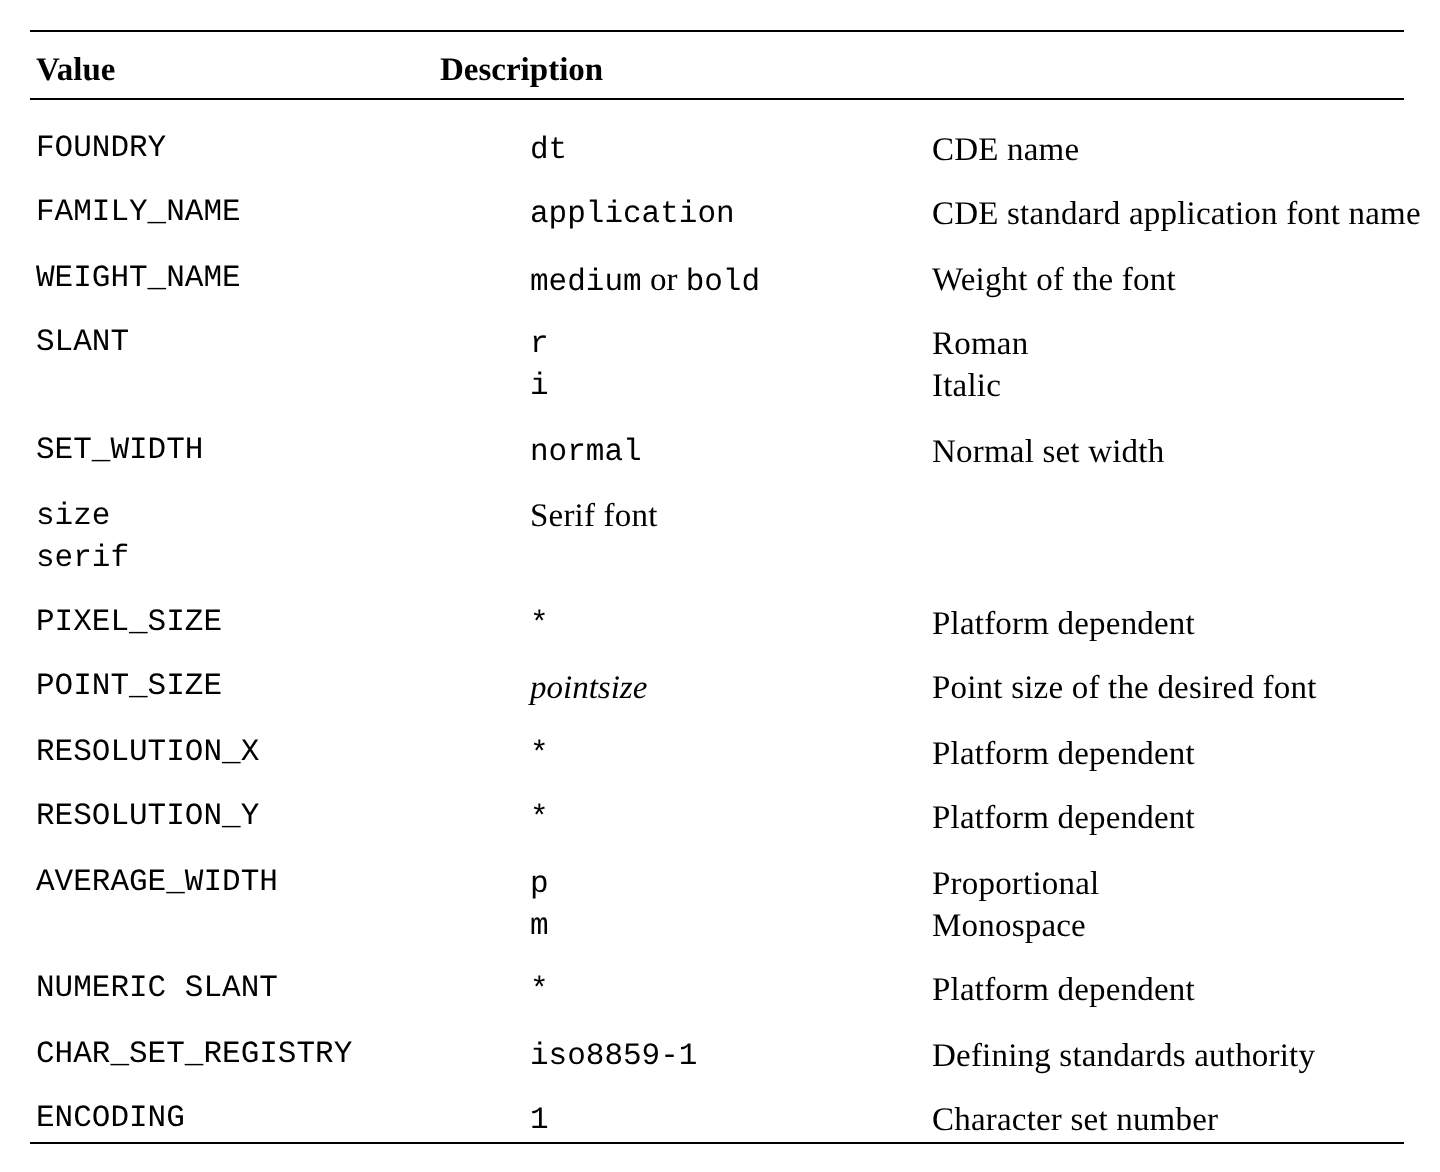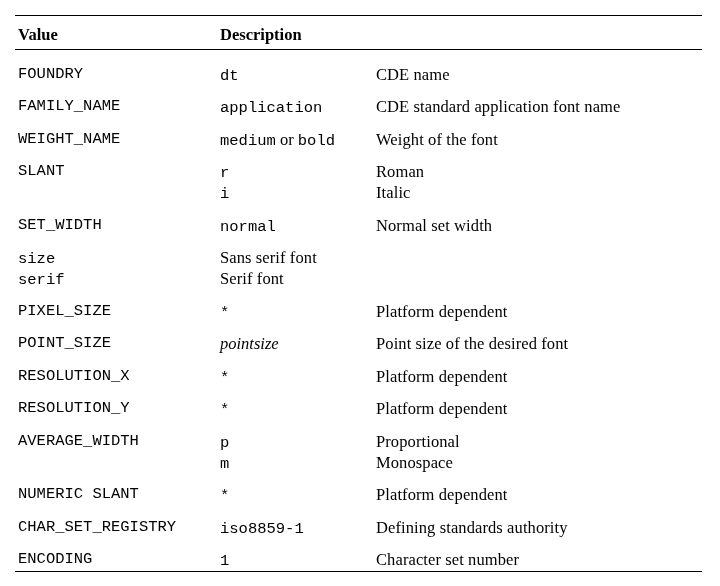--- a/index.html
+++ b/index.html
@@ -33,20 +33,21 @@
     line-height: 21px;
   }
   .rows {
     padding: 2px 0 1px 0;
   }
   .row {
     display: grid;
     grid-template-columns: 202px 156px 1fr;
     margin-top: 11.5px;
     padding-left: 3px;
+    gap: 45px;
   }
   .cell { line-height: 21px; }
   .line { line-height: 21px; height: 21px; white-space: nowrap; }
   .field-cell {
     font-family: "Liberation Mono", monospace;
     font-size: 15.5px;
     white-space: nowrap;
   }
   .seg-code {
     font-family: "Liberation Mono", monospace;
@@ -122,21 +123,20 @@
         <div class="cell description-cell">
           <div class="line">Normal set width</div>
         </div>
       </div>
       <div class="row">
         <div class="cell value-cell">
           <div class="line"><span class="seg-code">size</span></div>
           <div class="line"><span class="seg-code">serif</span></div>
         </div>
         <div class="cell description-cell">
-          <div class="line">Sans serif font</div>
           <div class="line">Serif font</div>
         </div>
       </div>
       <div class="row">
         <div class="cell field-cell">PIXEL_SIZE</div>
         <div class="cell value-cell">
           <div class="line"><span class="seg-code">*</span></div>
         </div>
         <div class="cell description-cell">
           <div class="line">Platform dependent</div>

